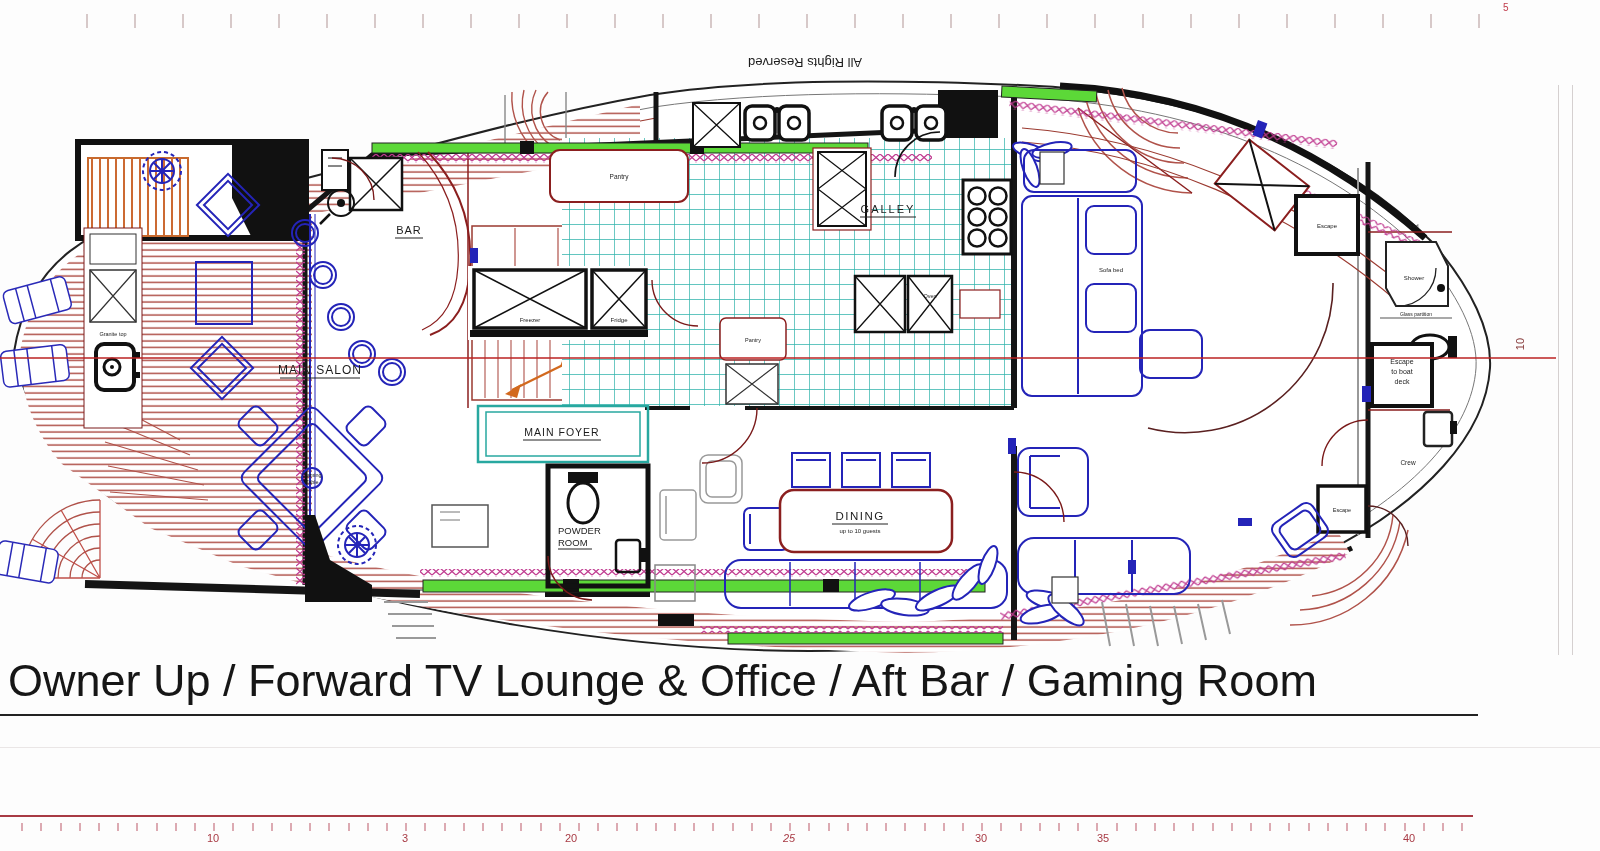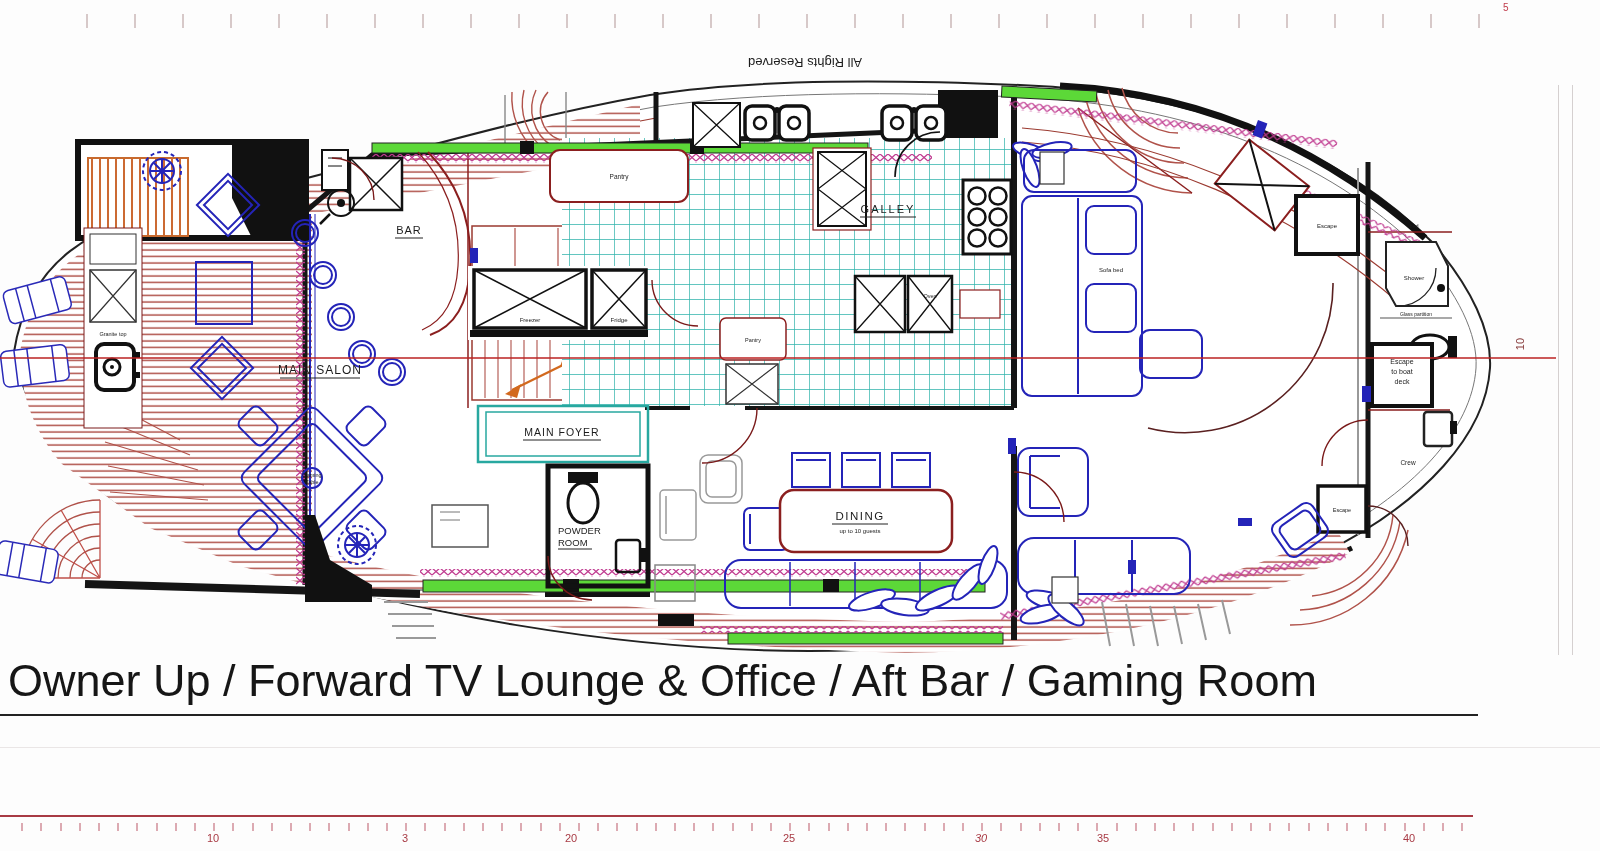--- a/index.html
+++ b/index.html
@@ -453,19 +453,19 @@
   <div class="title-underline"></div>
   <div class="faint-line"></div>
 
   
   <div class="ruler-line"></div>
   <div class="ruler-ticks"></div>
   <div>
       <span class="rnum" style="left: 213px;">10</span>
       <span class="rnum" style="left: 405px;">3</span>
       <span class="rnum" style="left: 571px; text-align: center;">20</span>
-      <span class="rnum" style="left: 789px;">25</span>
-      <span class="rnum" style="left: 981px; font-style: italic;">30</span>
+      <span class="rnum" style="left: 789px; font-style: italic;">25</span>
+      <span class="rnum" style="left: 981px;">30</span>
       <span class="rnum" style="left: 1103px;">35</span>
       <span class="rnum" style="left: 1365px; margin-left: 44px;">40</span>
     </div>
 
 </div>
 
 </body></html>

